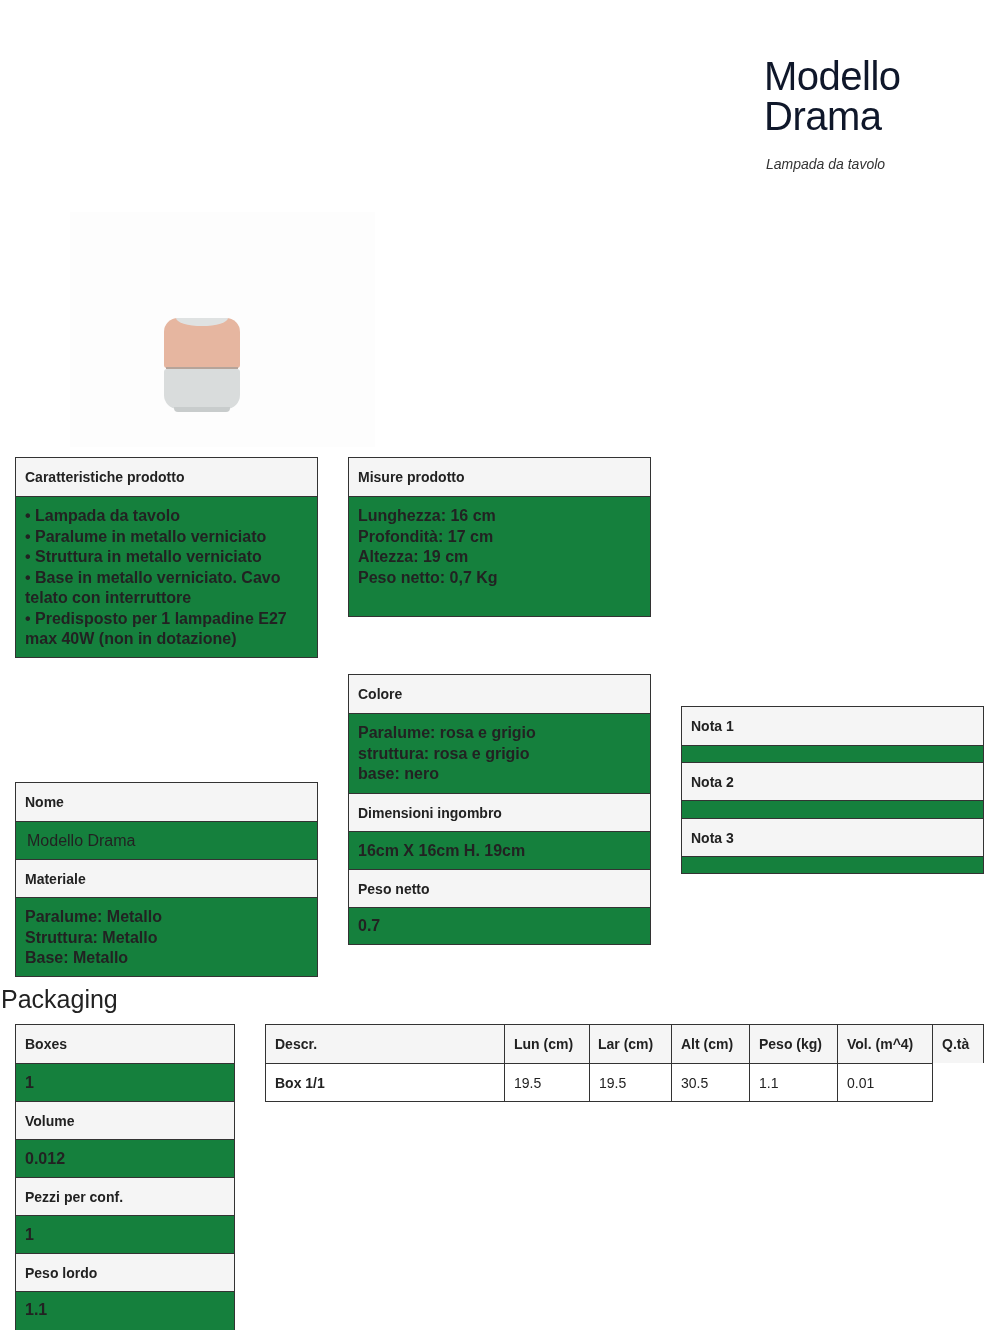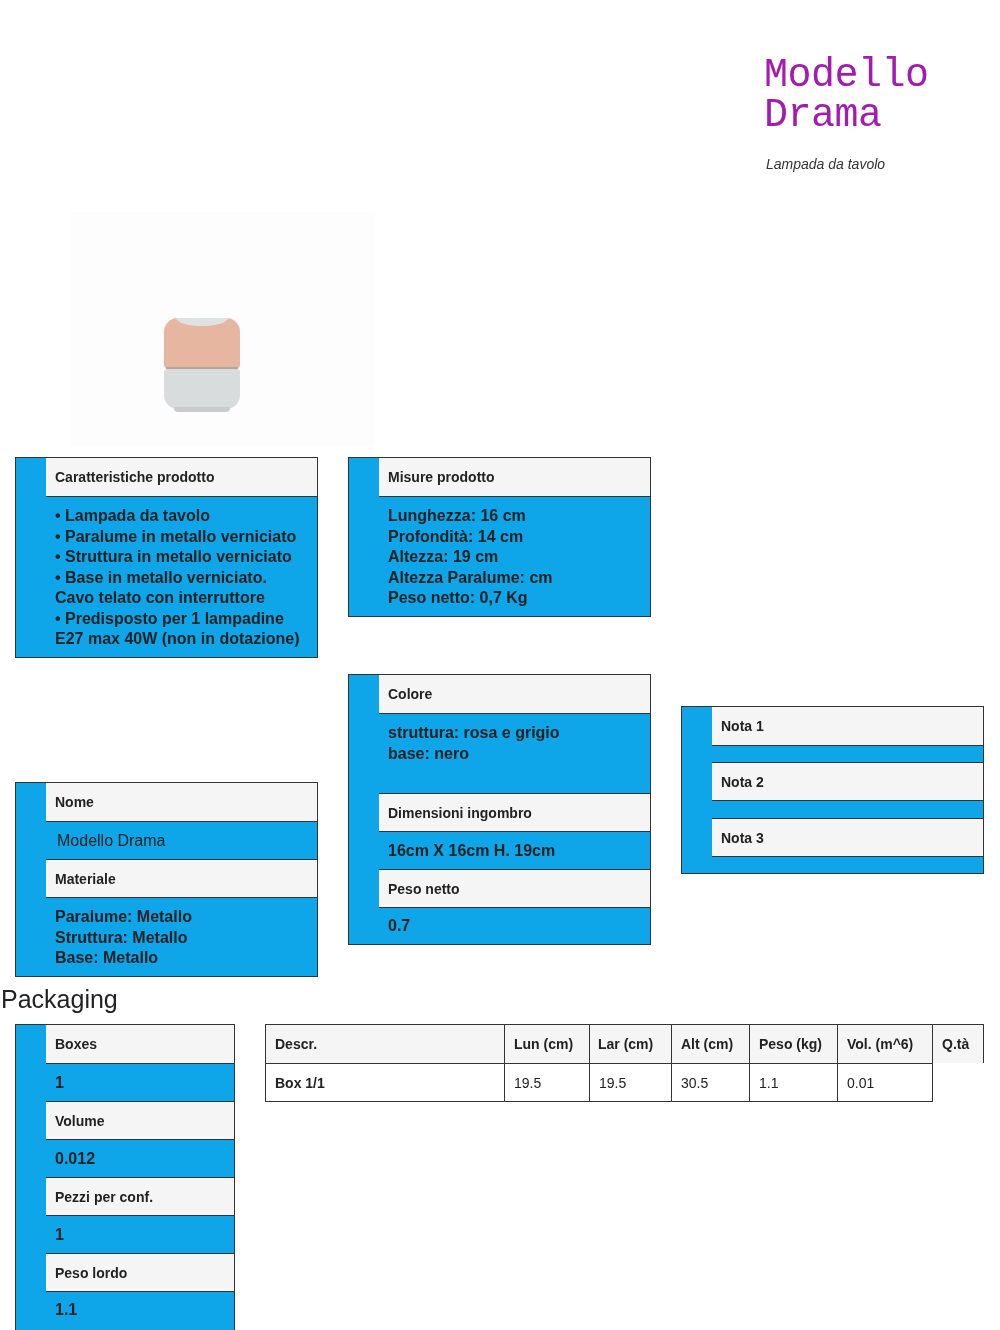--- a/index.html
+++ b/index.html
@@ -5,22 +5,22 @@
     html, body { margin: 0; padding: 0; background: #ffffff; }
     body {
       width: 1000px; height: 1330px; position: relative; overflow: hidden;
       font-family: "Liberation Sans", sans-serif; color: #222222;
     }
     .abs { position: absolute; }
 
     
     .title {
       left: 764px; top: 56px; width: 230px;
-      font-family: Liberation Mono, monospace;
-      font-size: 40px; line-height: 40px; color: #a21caf; letter-spacing: -0.5px;
+      font-family: Liberation Sans, sans-serif;
+      font-size: 40px; line-height: 40px; color: #0f172a; letter-spacing: -0.5px;
     }
     .title span { display: block; }
     .subtitle {
       left: 766px; top: 156px; font-size: 14px; font-style: italic; color: #333333;
     }
 
     
     .photo { left: 70px; top: 212px; width: 305px; height: 235px; background: #fdfdfd; }
     .lamp { position: absolute; left: 94px; top: 106px; width: 76px; height: 94px; }
     .lamp .shade {
@@ -38,21 +38,21 @@
       position: absolute; left: 0; top: 51px; width: 76px; height: 40px;
       background: #d9dcdc; border-radius: 3px 3px 14px 14px;
     }
     .lamp .foot {
       position: absolute; left: 10px; top: 89px; width: 56px; height: 5px;
       background: #c8cccc; border-radius: 0 0 4px 4px;
     }
 
     
     .box {
-      border: 1.5px solid #333333; box-sizing: border-box; background: #0ea5e9; padding-left: 30px;
+      border: 1.5px solid #333333; box-sizing: border-box; background: #15803d;
     }
     .row { border-top: 1.5px solid #333333; box-sizing: border-box; }
     .row:first-child { border-top: none; }
     .hdr {
       background: #f5f5f5; font-weight: bold; font-size: 14px; color: #222222;
       padding: 0 9px; display: flex; align-items: center;
     }
     .cell {
       font-size: 16px; font-weight: bold; color: #222222; padding: 0 9px;
       display: flex; align-items: center;
@@ -103,41 +103,41 @@
     <div>• Struttura in metallo verniciato</div>
     <div>• Base in metallo verniciato. Cavo telato con interruttore</div>
     <div>• Predisposto per 1 lampadine E27 max 40W (non in dotazione)</div>
   </div>
 </div>
 
 <div class="abs box" style="left:348px; top:457px; width:303px; height:160px;">
   <div class="row hdr" style="height:38px;">Misure prodotto</div>
   <div class="row cell multi" style="height:119px;">
     <div>Lunghezza: 16 cm</div>
-    <div>Profondità: 14 cm</div>
+    <div>Profondità: 17 cm</div>
     <div>Altezza: 19 cm</div>
-    <div>Altezza Paralume: cm</div>
     <div>Peso netto: 0,7 Kg</div>
   </div>
 </div>
 
 <div class="abs box" style="left:15px; top:782px; width:303px; height:195px;">
   <div class="row hdr" style="height:38px;">Nome</div>
   <div class="row cell normal" style="height:38px; padding-left:11px;">Modello Drama</div>
   <div class="row hdr" style="height:38px;">Materiale</div>
   <div class="row cell multi" style="height:60px;">
     <div>Paralume: Metallo</div>
     <div>Struttura: Metallo</div>
     <div>Base: Metallo</div>
   </div>
 </div>
 
 <div class="abs box" style="left:348px; top:674px; width:303px; height:271px;">
   <div class="row hdr" style="height:38px;">Colore</div>
   <div class="row cell multi" style="height:80px;">
+    <div>Paralume: rosa e grigio</div>
     <div>struttura: rosa e grigio</div>
     <div>base: nero</div>
   </div>
   <div class="row hdr" style="height:38px;">Dimensioni ingombro</div>
   <div class="row cell" style="height:38px;">16cm X 16cm H. 19cm</div>
   <div class="row hdr" style="height:38px;">Peso netto</div>
   <div class="row cell" style="height:36px;">0.7</div>
 </div>
 
 <div class="abs box" style="left:681px; top:706px; width:303px; height:168px;">
@@ -162,21 +162,21 @@
   <div class="row cell" style="height:37px;">1.1</div>
 </div>
 
 <div class="abs ptable">
   <div class="prow head">
     <div class="pc" style="width:239px;">Descr.</div>
     <div class="pc" style="width:85px;">Lun (cm)</div>
     <div class="pc" style="width:82px;padding-left:8px;">Lar (cm)</div>
     <div class="pc" style="width:78px;">Alt (cm)</div>
     <div class="pc" style="width:88px;">Peso (kg)</div>
-    <div class="pc" style="width:95px;">Vol. (m^6)</div>
+    <div class="pc" style="width:95px;">Vol. (m^4)</div>
     <div class="pc last" style="width:52px;">Q.tà</div>
   </div>
   <div class="prow body">
     <div class="pc bold" style="width:239px;">Box 1/1</div>
     <div class="pc" style="width:85px;">19.5</div>
     <div class="pc" style="width:82px;">19.5</div>
     <div class="pc" style="width:78px;">30.5</div>
     <div class="pc" style="width:88px;">1.1</div>
     <div class="pc last" style="width:96px;">0.01</div>
   </div>

